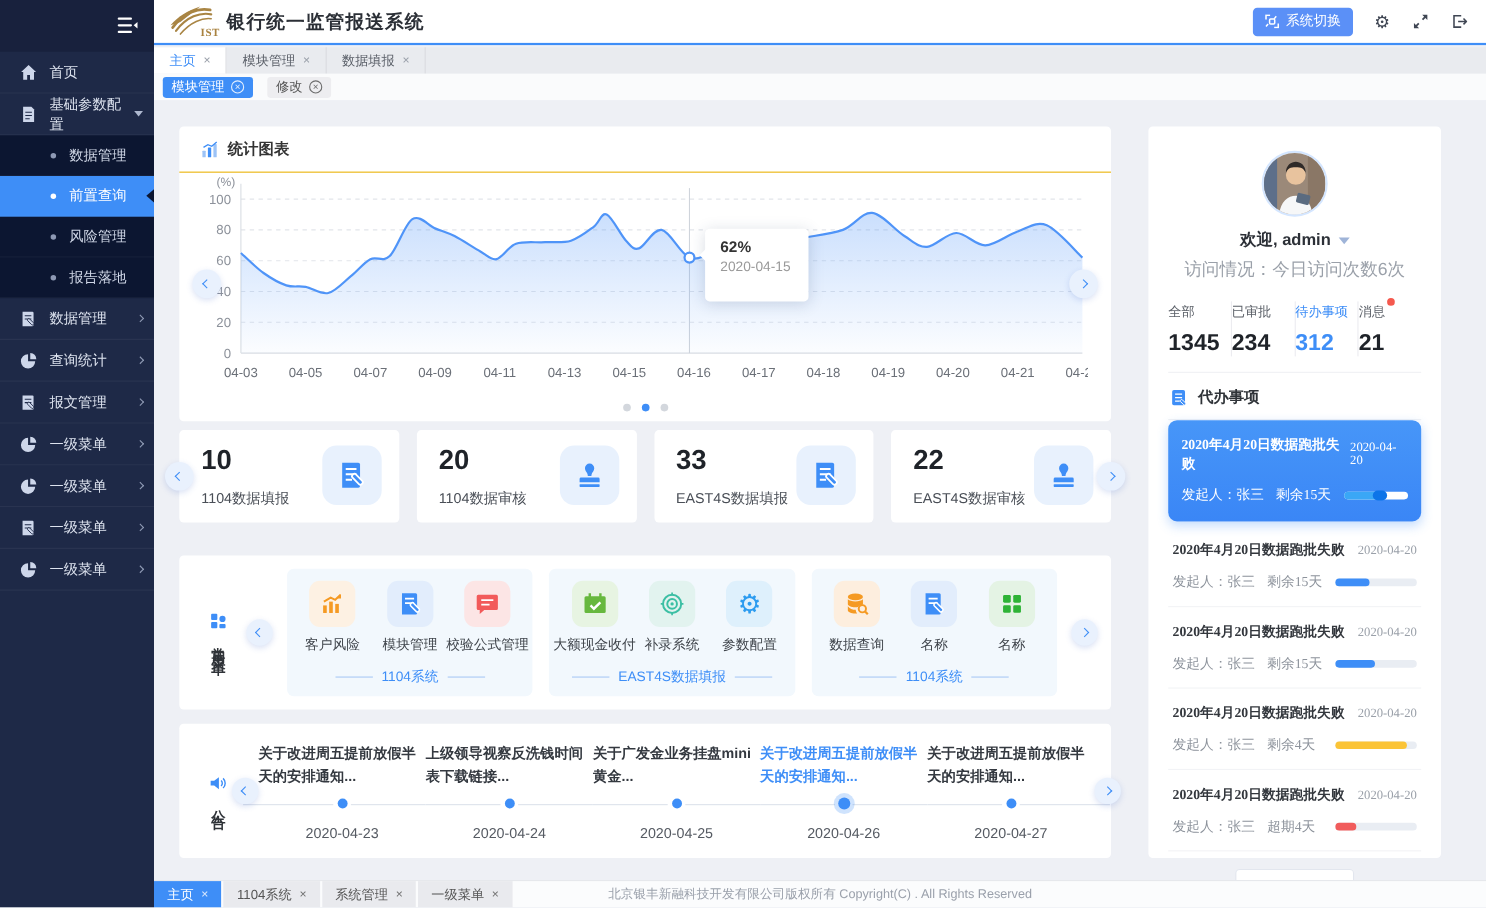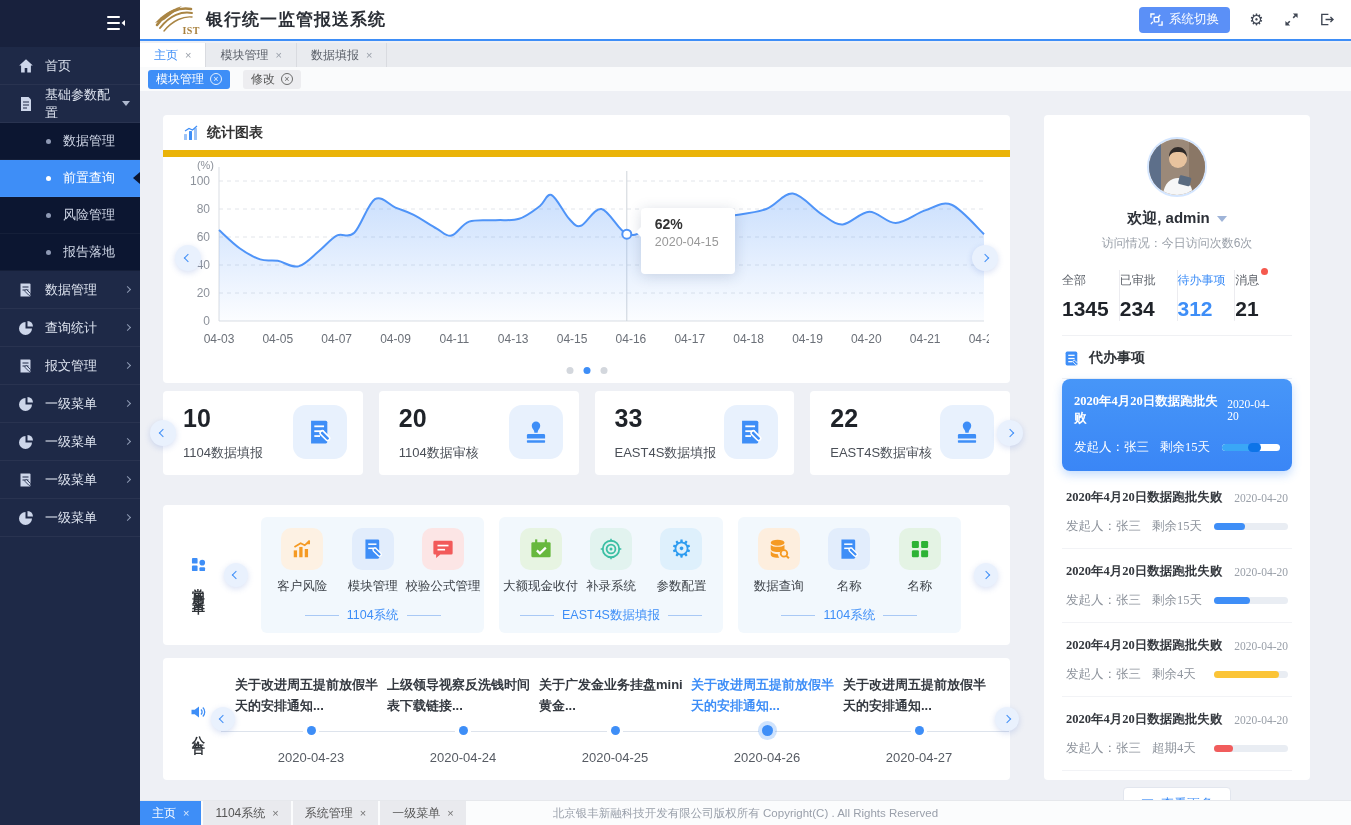--- a/index.html
+++ b/index.html
@@ -53,21 +53,21 @@
   .cx { width:12px; height:12px; border-radius:50%; border:1px solid currentColor; font-size:9px;
     line-height:10px; text-align:center; opacity:.85; }
   .cx::before { content:"\00d7"; }
 
   
   .content { position:absolute; left:140px; right:0; top:91px; bottom:25px; background:#eef0f5; }
   .card { position:absolute; background:#fff; border-radius:4px; }
 
   
   .chart-card { left:23px; top:24px; width:847px; height:268px; }
-  .chart-head { height:42px; display:flex; align-items:center; gap:8px; padding:0 20px; border-bottom:7px solid #eab308;
+  .chart-head { height:42px; display:flex; align-items:center; gap:8px; padding:0 20px; border-bottom:1px solid #eab308;
     font-size:14px; font-weight:700; color:#333; }
   .chart-region { position:absolute; left:26px; top:44px; width:800px; height:210px; }
   .tooltip { position:absolute; background:#fff; border-radius:4px; box-shadow:0 2px 14px rgba(40,60,100,.18);
     padding:8px 16px 25px 14px; min-width:92px; z-index:3; }
   .tooltip::before { content:""; position:absolute; left:-11px; top:18px; border:6px solid transparent; border-right-color:#fff; }
   .tt-val { font-size:14px; font-weight:700; color:#333; }
   .tt-date { font-size:12.5px; color:#999; margin-top:3px; white-space:nowrap; }
   .circ-btn { position:absolute; width:26px; height:26px; border-radius:50%; background:#e9f1fd;
     box-shadow:0 2px 6px rgba(60,100,200,.2); color:#3e8ef7; display:flex; align-items:center; justify-content:center; cursor:pointer; z-index:3; }
   .cdots { position:absolute; bottom:9px; left:50%; transform:translateX(-50%); display:flex; gap:10px; }
@@ -112,21 +112,21 @@
   .nt-dot { width:9px; height:9px; border-radius:50%; background:#3e8ef7; z-index:1; }
   .nt-col.active .nt-dot { width:11px; height:11px; box-shadow:0 0 0 4px rgba(62,142,247,.25); }
   .nt-date { margin-top:6px; font-size:13px; color:#565b63; }
 
   
   .user-card { left:904px; top:24px; width:266px; height:665px; padding:20px 18px 16px; }
   .avatar { width:60px; height:60px; border-radius:50%; margin:2px auto 0; border:2px solid #d4e6ff; overflow:hidden; }
   .welcome { text-align:center; margin-top:12px; font-size:15px; font-weight:700; color:#2c3037;
     display:flex; align-items:center; justify-content:center; gap:7px; }
   .w-caret { width:0; height:0; border-left:5px solid transparent; border-right:5px solid transparent; border-top:6px solid #9fb4d8; }
-  .visit { text-align:center; font-size:12px; color:#9aa0a9; margin-top:7px; }
+  .visit { text-align:center; font-size:16px; color:#9aa0a9; margin-top:7px; }
   .ustats { display:flex; margin-top:18px; padding-bottom:14px; border-bottom:1px solid #f0f1f4; }
   .ustat { flex:1; text-align:left; position:relative; }
   .ustat + .ustat { border-left:1px solid #ececf0; }
   .ustat .ul { font-size:12px; color:#5c6169; position:relative; display:inline-block; }
   .ustat .uv { font-size:21px; font-weight:700; color:#1f2329; margin-top:8px; }
   .ustat.hl .ul, .ustat.hl .uv { color:#3e8ef7; }
   .udot { position:absolute; right:-9px; top:-4px; width:7px; height:7px; border-radius:50%; background:#f5594e; }
   .todo-head { display:flex; align-items:center; gap:8px; font-size:14px; font-weight:700; color:#2f3338;
     padding:13px 2px 11px; border-bottom:1px solid #f0f1f4; }
   .todo { padding:14px 4px 13px; border-bottom:1px solid #f2f3f6;font-family:Liberation Serif, serif; }

